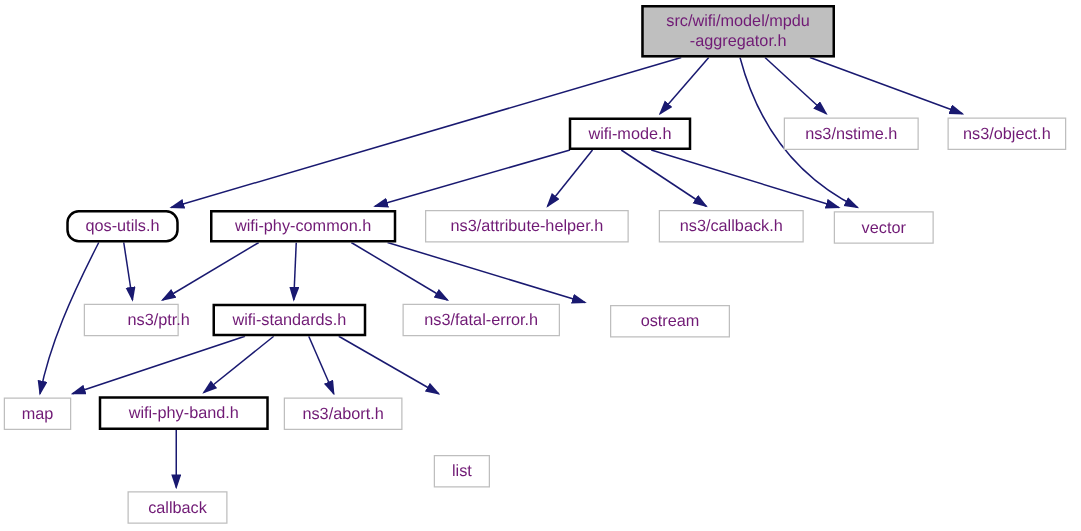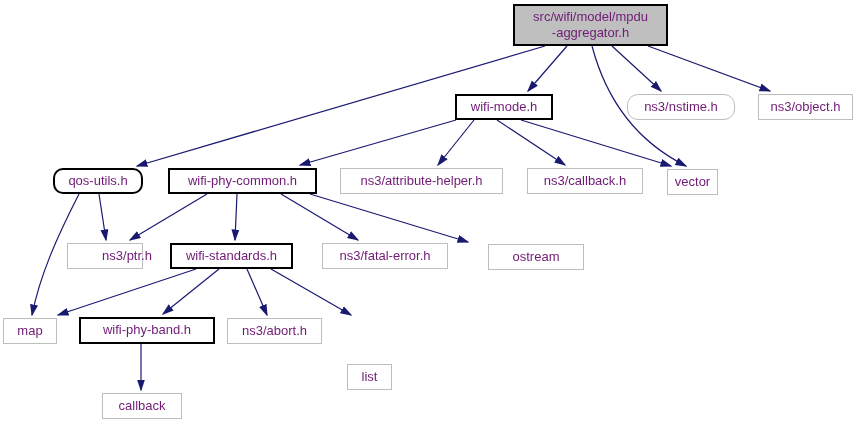--- a/index.html
+++ b/index.html
@@ -84,27 +84,27 @@
         <path d="M219,269 L163,314" class="edge" marker-end="url(#arrowhead)"></path>
         <path d="M247,269 L267,315" class="edge" marker-end="url(#arrowhead)"></path>
         <path d="M271,269 L351,315" class="edge" marker-end="url(#arrowhead)"></path>
         <path d="M141,344 L141,390" class="edge" marker-end="url(#arrowhead)"></path>
       </g>
   </svg>
   <div id="nodes">
       <div class="node current" style="left: 513px; top: 4px; width: 155px; height: 42px;">src/wifi/model/mpdu
 -aggregator.h</div>
       <div class="node linked" style="left: 455px; top: 94px; width: 98px; height: 26px;">wifi-mode.h</div>
-      <div class="node external" style="left: 627px; top: 94px; width: 108px; height: 26px; border-radius: 11px;">ns3/nstime.h</div>
+      <div class="node external" style="left: 627px; top: 94px; width: 108px; height: 26px;">ns3/nstime.h</div>
       <div class="node external" style="left: 758px; top: 94px; width: 95px; height: 26px;">ns3/object.h</div>
       <div class="node linked" style="left: 53px; top: 168px; width: 90px; height: 26px; border-radius: 10px;">qos-utils.h</div>
       <div class="node linked" style="left: 168px; top: 168px; width: 149px; height: 26px;">wifi-phy-common.h</div>
       <div class="node external" style="left: 340px; top: 168px; width: 163px; height: 26px;">ns3/attribute-helper.h</div>
       <div class="node external" style="left: 527px; top: 168px; width: 116px; height: 26px;">ns3/callback.h</div>
-      <div class="node external" style="left: 667px; top: 169px; width: 51px; height: 26px;">vector</div>
+      <div class="node external" style="left: 667px; top: 169px; width: 80px; height: 26px;">vector</div>
       <div class="node external" style="left: 67px; top: 243px; width: 76px; height: 26px; padding-left: 44px;">ns3/ptr.h</div>
       <div class="node linked" style="left: 170px; top: 243px; width: 123px; height: 26px;">wifi-standards.h</div>
       <div class="node external" style="left: 322px; top: 243px; width: 126px; height: 26px;">ns3/fatal-error.h</div>
       <div class="node external" style="left: 488px; top: 244px; width: 96px; height: 26px;">ostream</div>
       <div class="node external" style="left: 3px; top: 318px; width: 54px; height: 26px;">map</div>
       <div class="node linked" style="left: 79px; top: 317px; width: 136px; height: 27px;">wifi-phy-band.h</div>
       <div class="node external" style="left: 227px; top: 318px; width: 95px; height: 26px;">ns3/abort.h</div>
       <div class="node external" style="left: 347px; top: 318px; width: 45px; height: 26px; margin-top: 46px;">list</div>
       <div class="node external" style="left: 102px; top: 393px; width: 80px; height: 26px;">callback</div>
     </div>

